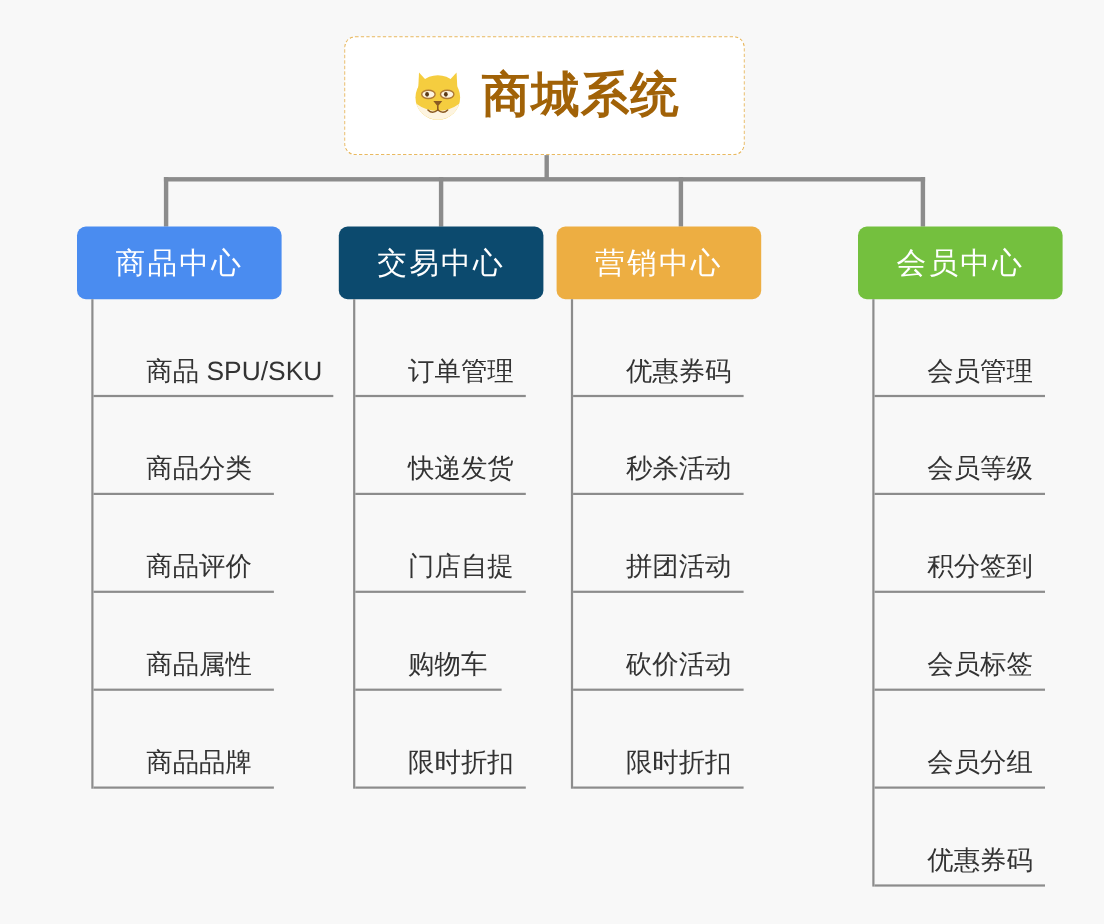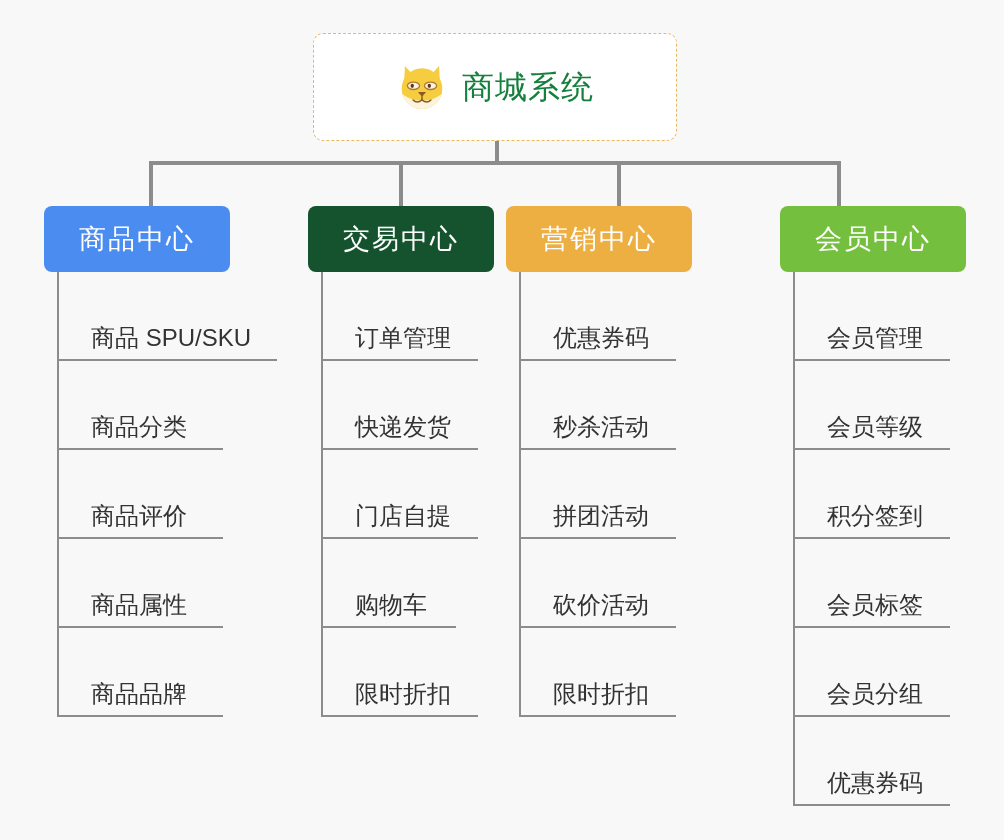--- a/index.html
+++ b/index.html
@@ -37,25 +37,26 @@
     justify-content: center;
     gap: 14px;
   }
   .root-icon {
     width: 52px;
     height: 52px;
     flex: 0 0 52px;
     display: block;
   }
   .root-title {
-    font-size: 32px;
+    font-size: 44px;
     line-height: 1;
-    color: #15803d;
+    color: #a16207;
     letter-spacing: 1px;
     white-space: nowrap;
+    font-weight: bold;
   }
 
   
   .conn {
     position: absolute;
     background: #8c8c8c;
   }
   .conn-v-root {           
     left: 495px;
     top: 141px;
@@ -98,21 +99,21 @@
     margin-left: 13px;
     border-left: 2px solid #8c8c8c;
     padding-top: 0;
   }
   .leaf {
     box-sizing: border-box;
     height: 89px;
     position: relative;
     display: flex;
     align-items: flex-end;
-    padding-left: 32px;
+    padding-left: 48px;
     padding-bottom: 8px;
   }
   .leaf-label {
     font-size: 24px;
     line-height: 1.2;
     color: #333333;
     white-space: nowrap;
   }
   .leaf-underline {
     position: absolute;
@@ -147,21 +148,21 @@
     <span class="root-title">商城系统</span>
   </div>
 
   <div class="conn conn-v-root"></div>
   <div class="conn conn-bus"></div>
   <div class="conn conn-drop" style="left:149px;"></div>
   <div class="conn conn-drop" style="left:399px;"></div>
   <div class="conn conn-drop" style="left:617px;"></div>
   <div class="conn conn-drop" style="left:837px;"></div>
 
-  <div class="column" style="left:44px; width:186px;">
+  <div class="column" style="left:70px; width:186px;">
     <div class="cat-header" style="background:#4a8cf0;">
       <span>商品中心</span>
     </div>
     <div class="leaves">
       <div class="leaf">
           <span class="leaf-label">商品 SPU/SKU</span>
           <span class="leaf-underline" style="width:218px;"></span>
         </div>
       <div class="leaf">
           <span class="leaf-label">商品分类</span>
@@ -176,21 +177,21 @@
           <span class="leaf-underline" style="width:164px;"></span>
         </div>
       <div class="leaf">
           <span class="leaf-label">商品品牌</span>
           <span class="leaf-underline" style="width:164px;"></span>
         </div>
     </div>
   </div>
 
   <div class="column" style="left:308px; width:186px;">
-    <div class="cat-header" style="background:#14532d;font-family:Liberation Mono, monospace;">
+    <div class="cat-header" style="background:#0c4a6e;font-family:Liberation Mono, monospace;">
       <span>交易中心</span>
     </div>
     <div class="leaves">
       <div class="leaf">
           <span class="leaf-label">订单管理</span>
           <span class="leaf-underline" style="width:155px;"></span>
         </div>
       <div class="leaf">
           <span class="leaf-label">快递发货</span>
           <span class="leaf-underline" style="width:155px;"></span>

